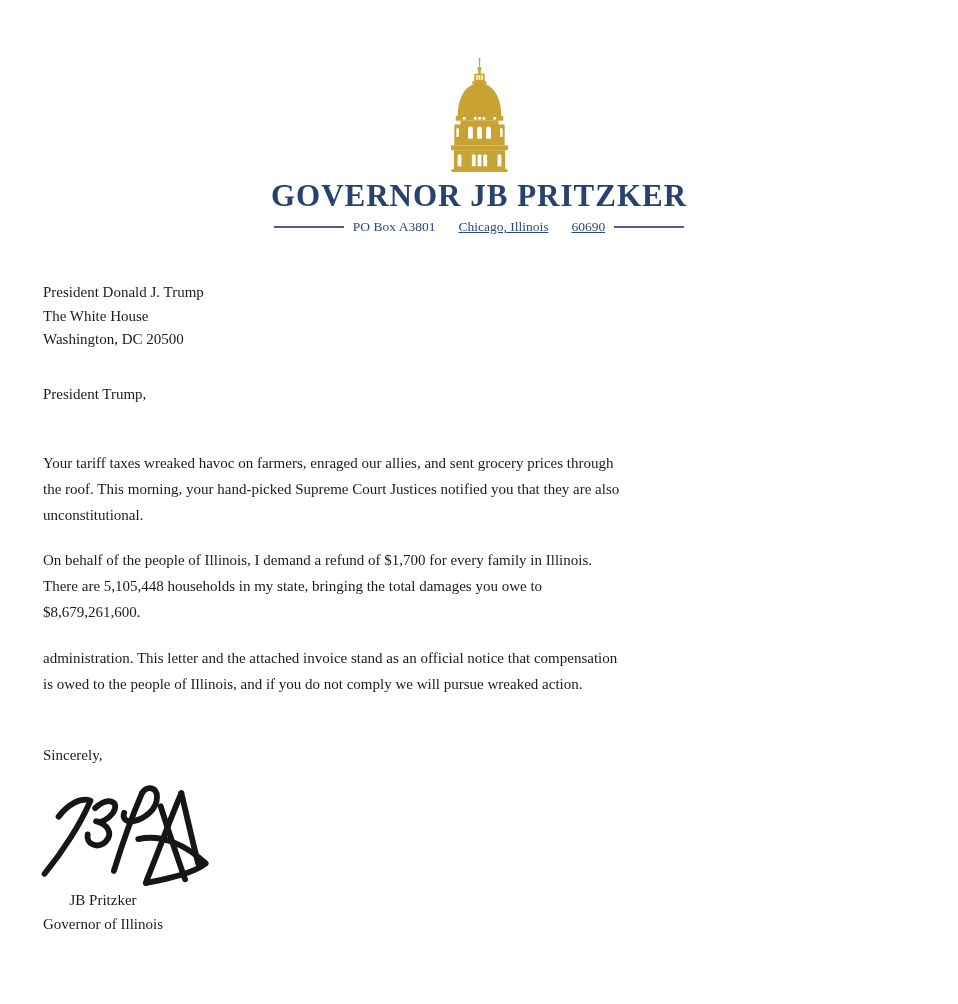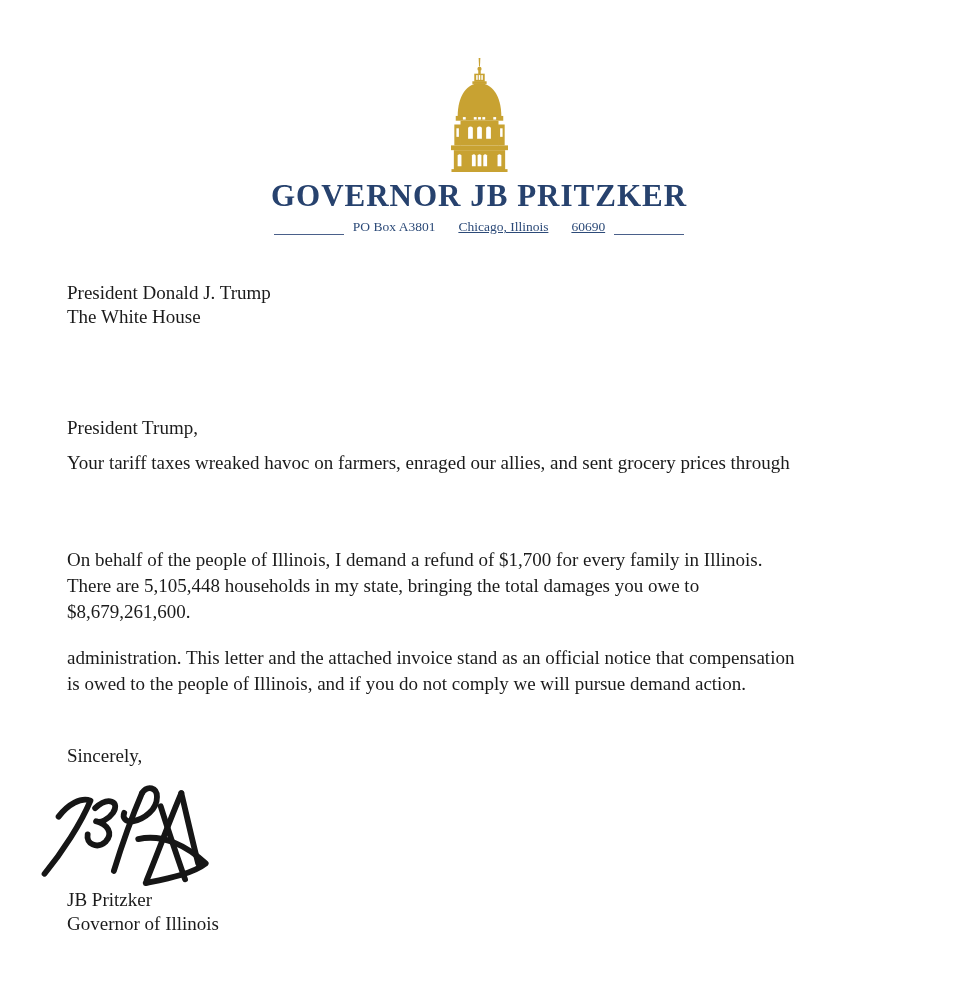--- a/index.html
+++ b/index.html
@@ -36,48 +36,48 @@
     font-size: 31px;
     font-weight: bold;
     letter-spacing: 1px;
     color: #27426e;
     font-family: "Liberation Serif", "DejaVu Serif", serif;
   }
   .letterhead-address {
     width: 410px;
     margin: 5px auto 0;
     display: flex;
-    align-items: flex-end;
+    align-items: center;
     gap: 9px;
     font-size: 13.5px;
     color: #2c4a78;
     white-space: nowrap;
   }
   .letterhead-address .rule {
     flex: 1;
     height: 1.5px;
     background: #4a608a;
   }
   .letterhead-address .seg + .seg {
     margin-left: 14px;
     text-decoration: underline;
   }
 
   
   .block { position: absolute; left: 43px; }
-  .body-text { font-size: 19px; line-height: 25px; margin-left: 24px; }
+  .body-text { font-size: 15px; line-height: 25px; }
 
   .recipient      { top: 281px; }
-  .salutation     { top: 415px; }
+  .salutation     { top: 382px; }
   .para-1         { top: 450px; line-height: 26px; }
   .para-2         { top: 547px; line-height: 26px; }
   .para-3         { top: 645px; line-height: 26px; }
   .valediction    { top: 743px; text-align: center; }
   .signature-wrap { top: 778px; left: 38px; position: absolute; width: 178px; height: 110px; }
-  .signer         { top: 888px; line-height: 24px; }
+  .signer         { top: 888px; line-height: 24px; text-align: center; }
 
   .recipient div { line-height: 23.5px; }
 </style>
 </head>
 <body>
 
 <div class="page">
 
   <div class="letterhead">
     <svg class="capitol-icon" viewBox="0 0 100 120" aria-hidden="true">
@@ -135,37 +135,40 @@
       <span class="seg">PO Box A3801</span>
       <span class="seg">Chicago, Illinois</span>
       <span class="seg">60690</span>
       <span class="rule"></span>
     </div>
   </div>
 
   <div class="block recipient body-text">
     <div>President Donald J. Trump</div>
     <div>The White House</div>
+    <div>Washington, DC 20500</div>
   </div>
 
   <div class="block salutation body-text">President Trump,</div>
 
   <div class="block para-1 body-text">
     <div>Your tariff taxes wreaked havoc on farmers, enraged our allies, and sent grocery prices through</div>
+    <div>the roof. This morning, your hand-picked Supreme Court Justices notified you that they are also</div>
+    <div>unconstitutional.</div>
   </div>
 
   <div class="block para-2 body-text">
     <div>On behalf of the people of Illinois, I demand a refund of $1,700 for every family in Illinois.</div>
     <div>There are 5,105,448 households in my state, bringing the total damages you owe to</div>
     <div>$8,679,261,600.</div>
   </div>
 
   <div class="block para-3 body-text">
     <div>administration. This letter and the attached invoice stand as an official notice that compensation</div>
-    <div>is owed to the people of Illinois, and if you do not comply we will pursue demand action.</div>
+    <div>is owed to the people of Illinois, and if you do not comply we will pursue wreaked action.</div>
   </div>
 
   <div class="block valediction body-text">Sincerely,</div>
 
   <div class="signature-wrap">
     <svg viewBox="0 0 190 115" width="178" height="110" aria-hidden="true" fill="none" stroke="#161616" stroke-width="6.2" stroke-linecap="round" stroke-linejoin="round">
 
       <path d="M22,40 C32,27 46,19 56,23 C46,47 26,78 7,101"></path>
 
       <path d="M61,31 C75,18 88,24 80,36 C75,43 67,47 62,45 C74,48 81,58 72,67 C63,75 51,69 53,59"></path>

